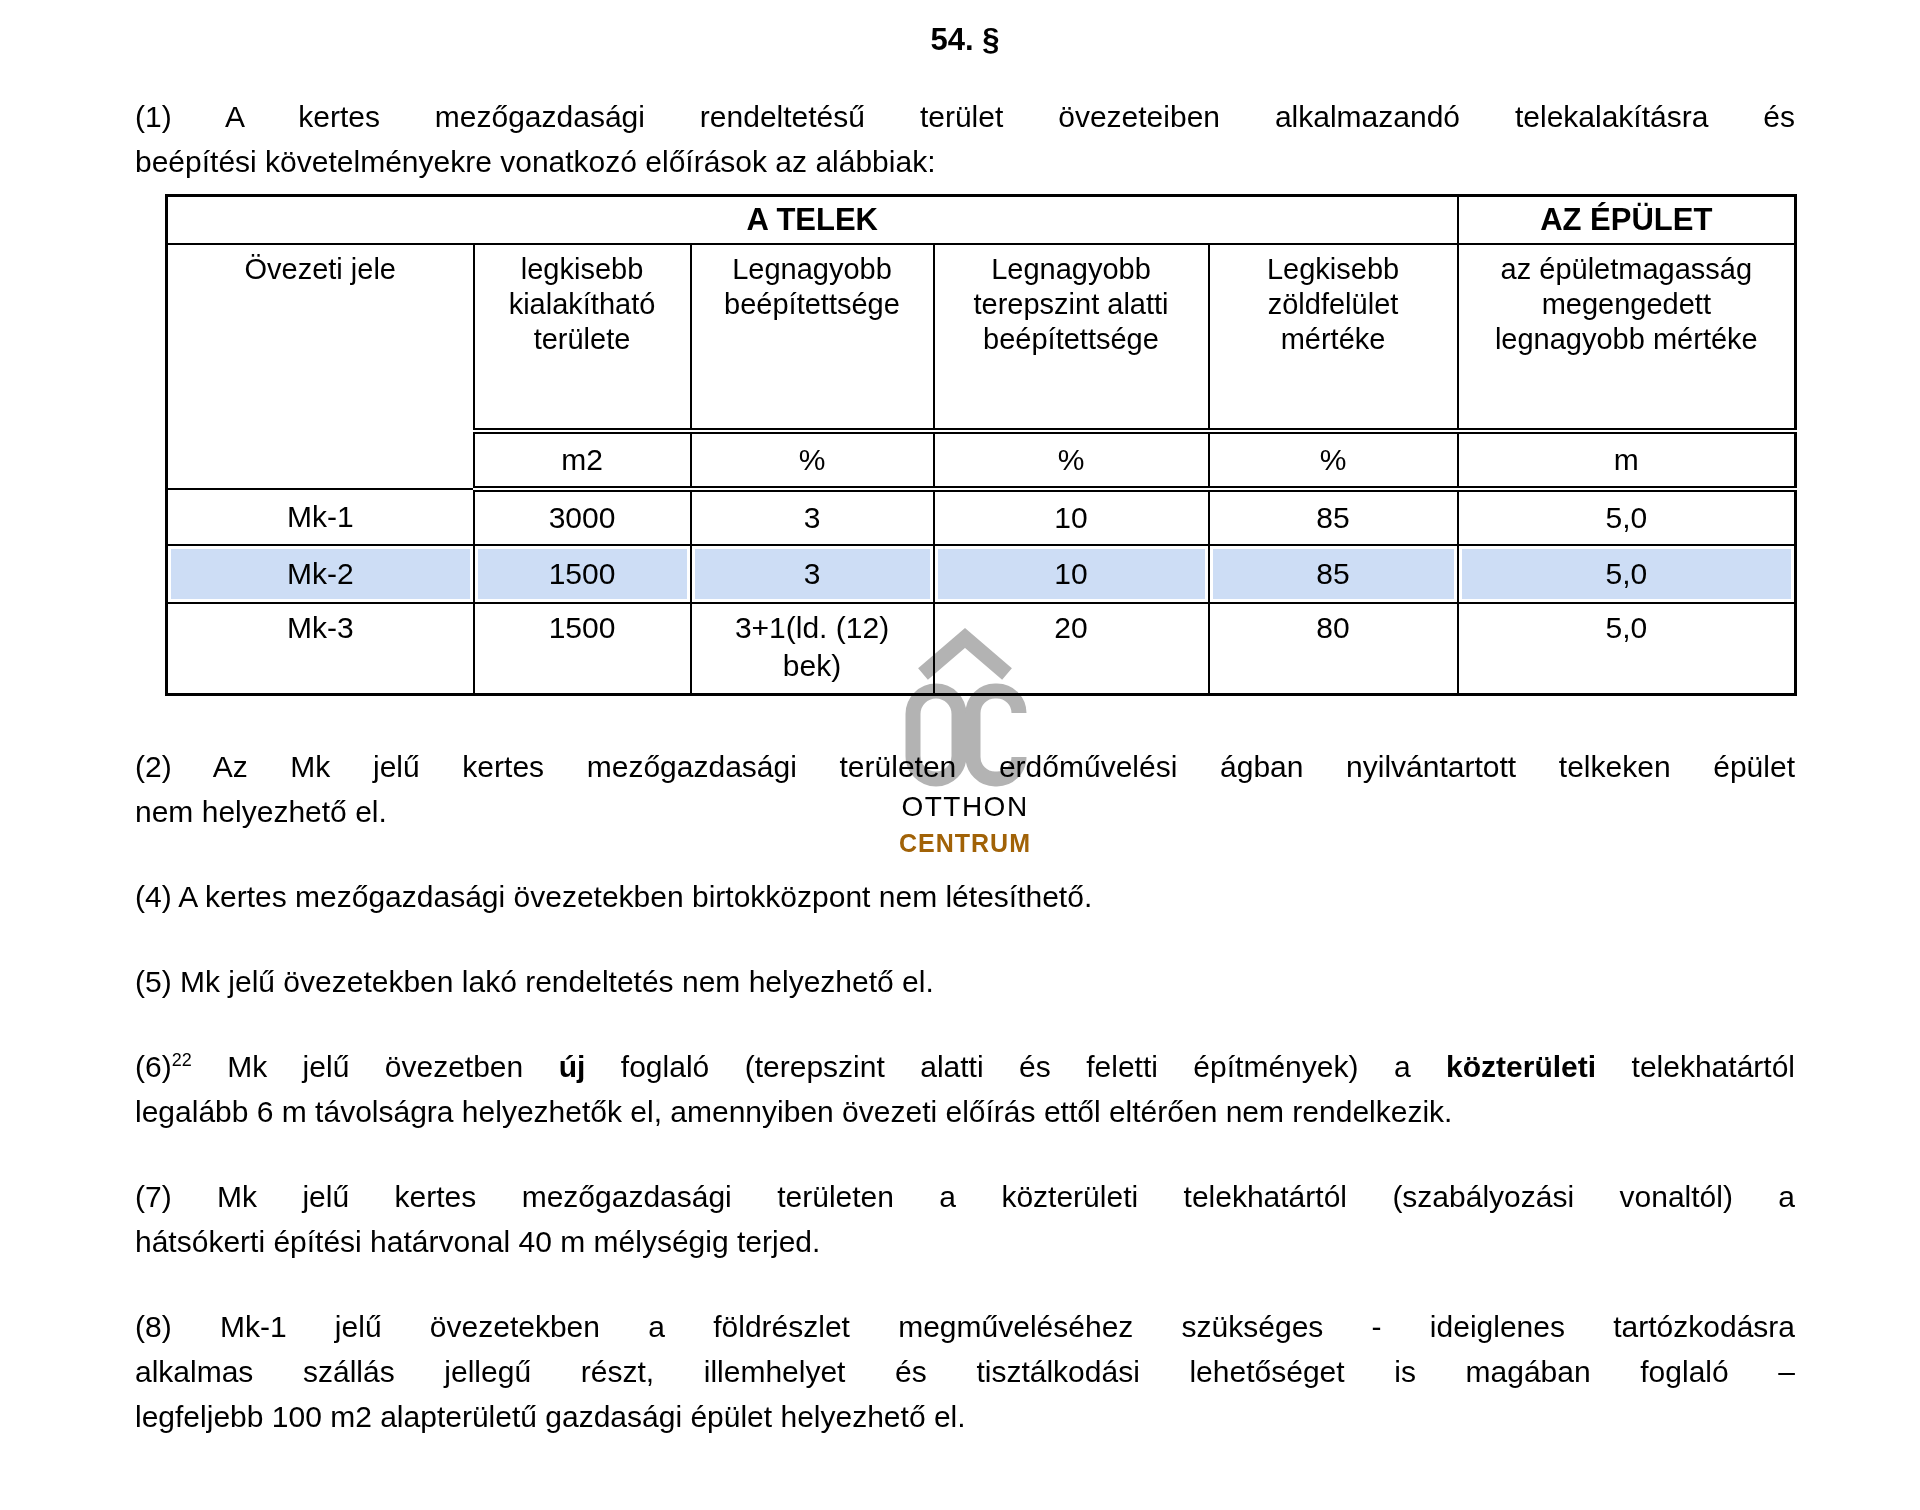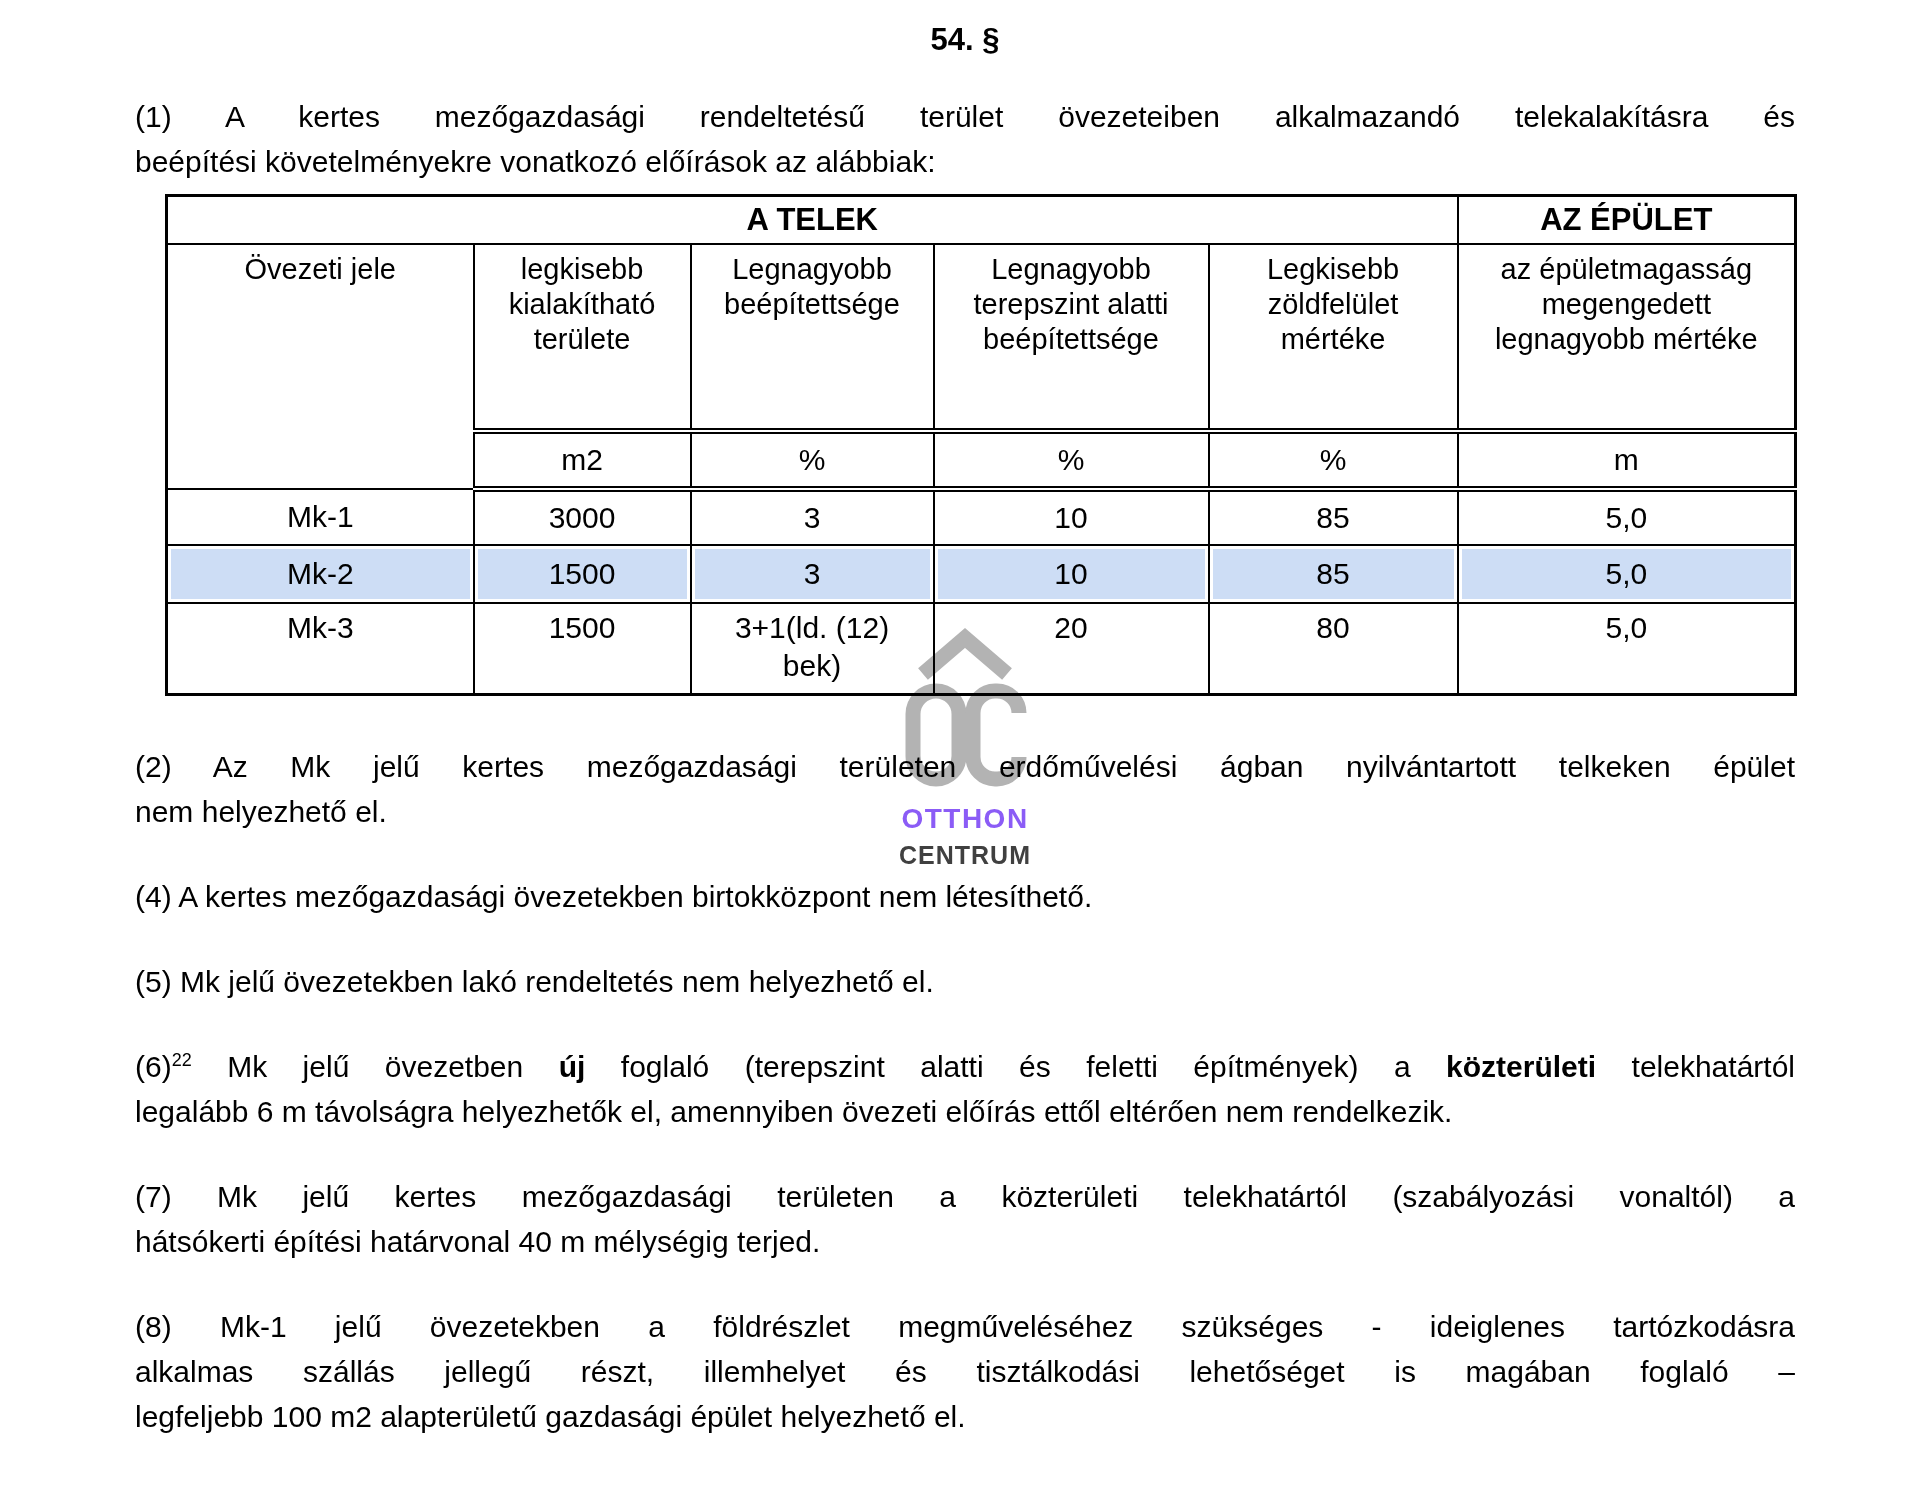--- a/index.html
+++ b/index.html
@@ -3,22 +3,22 @@
 <meta charset="utf-8">
 <style>
   html,body { margin:0; padding:0; background:#ffffff; }
   body { width:1920px; height:1510px; font-family:"Liberation Sans", sans-serif; color:#000; }
   .page { position:relative; width:1920px; height:1510px; overflow:hidden; background:#fff; }
 
   
   .watermark { position:absolute; left:892px; top:627px; width:146px; z-index:0; text-align:center; }
   .wm-chevron { display:block; margin:0 auto; }
   .wm-oc { display:block; margin:-4px auto 0; }
-  .wm-t1 { margin-top:14px; font-weight:bold; font-size:28px; letter-spacing:1.5px; color:#8b5cf6; }
-  .wm-t2 { margin-top:6px;  font-weight:bold; font-size:25px; letter-spacing:1px;   color:#404040; }
+  .wm-t1 { margin-top:2px; font-weight:normal; font-size:28px; letter-spacing:1.5px; color:#000000; }
+  .wm-t2 { margin-top:6px;  font-weight:bold; font-size:25px; letter-spacing:1px;   color:#a16207; }
 
   
   .content { position:relative; z-index:1; padding:22px 125px 0 135px; }
   .title { text-align:center; font-size:31px; font-weight:bold; margin:0; }
 
   .para { font-size:30px; line-height:45px; margin:40px 0 0 0; }
   .para.first { margin-top:36px; }
   .para.after-table { margin-top:48px; }
   .jline { display:block; text-align:justify; text-align-last:justify; }
   .lline { display:block; text-align:left; }

